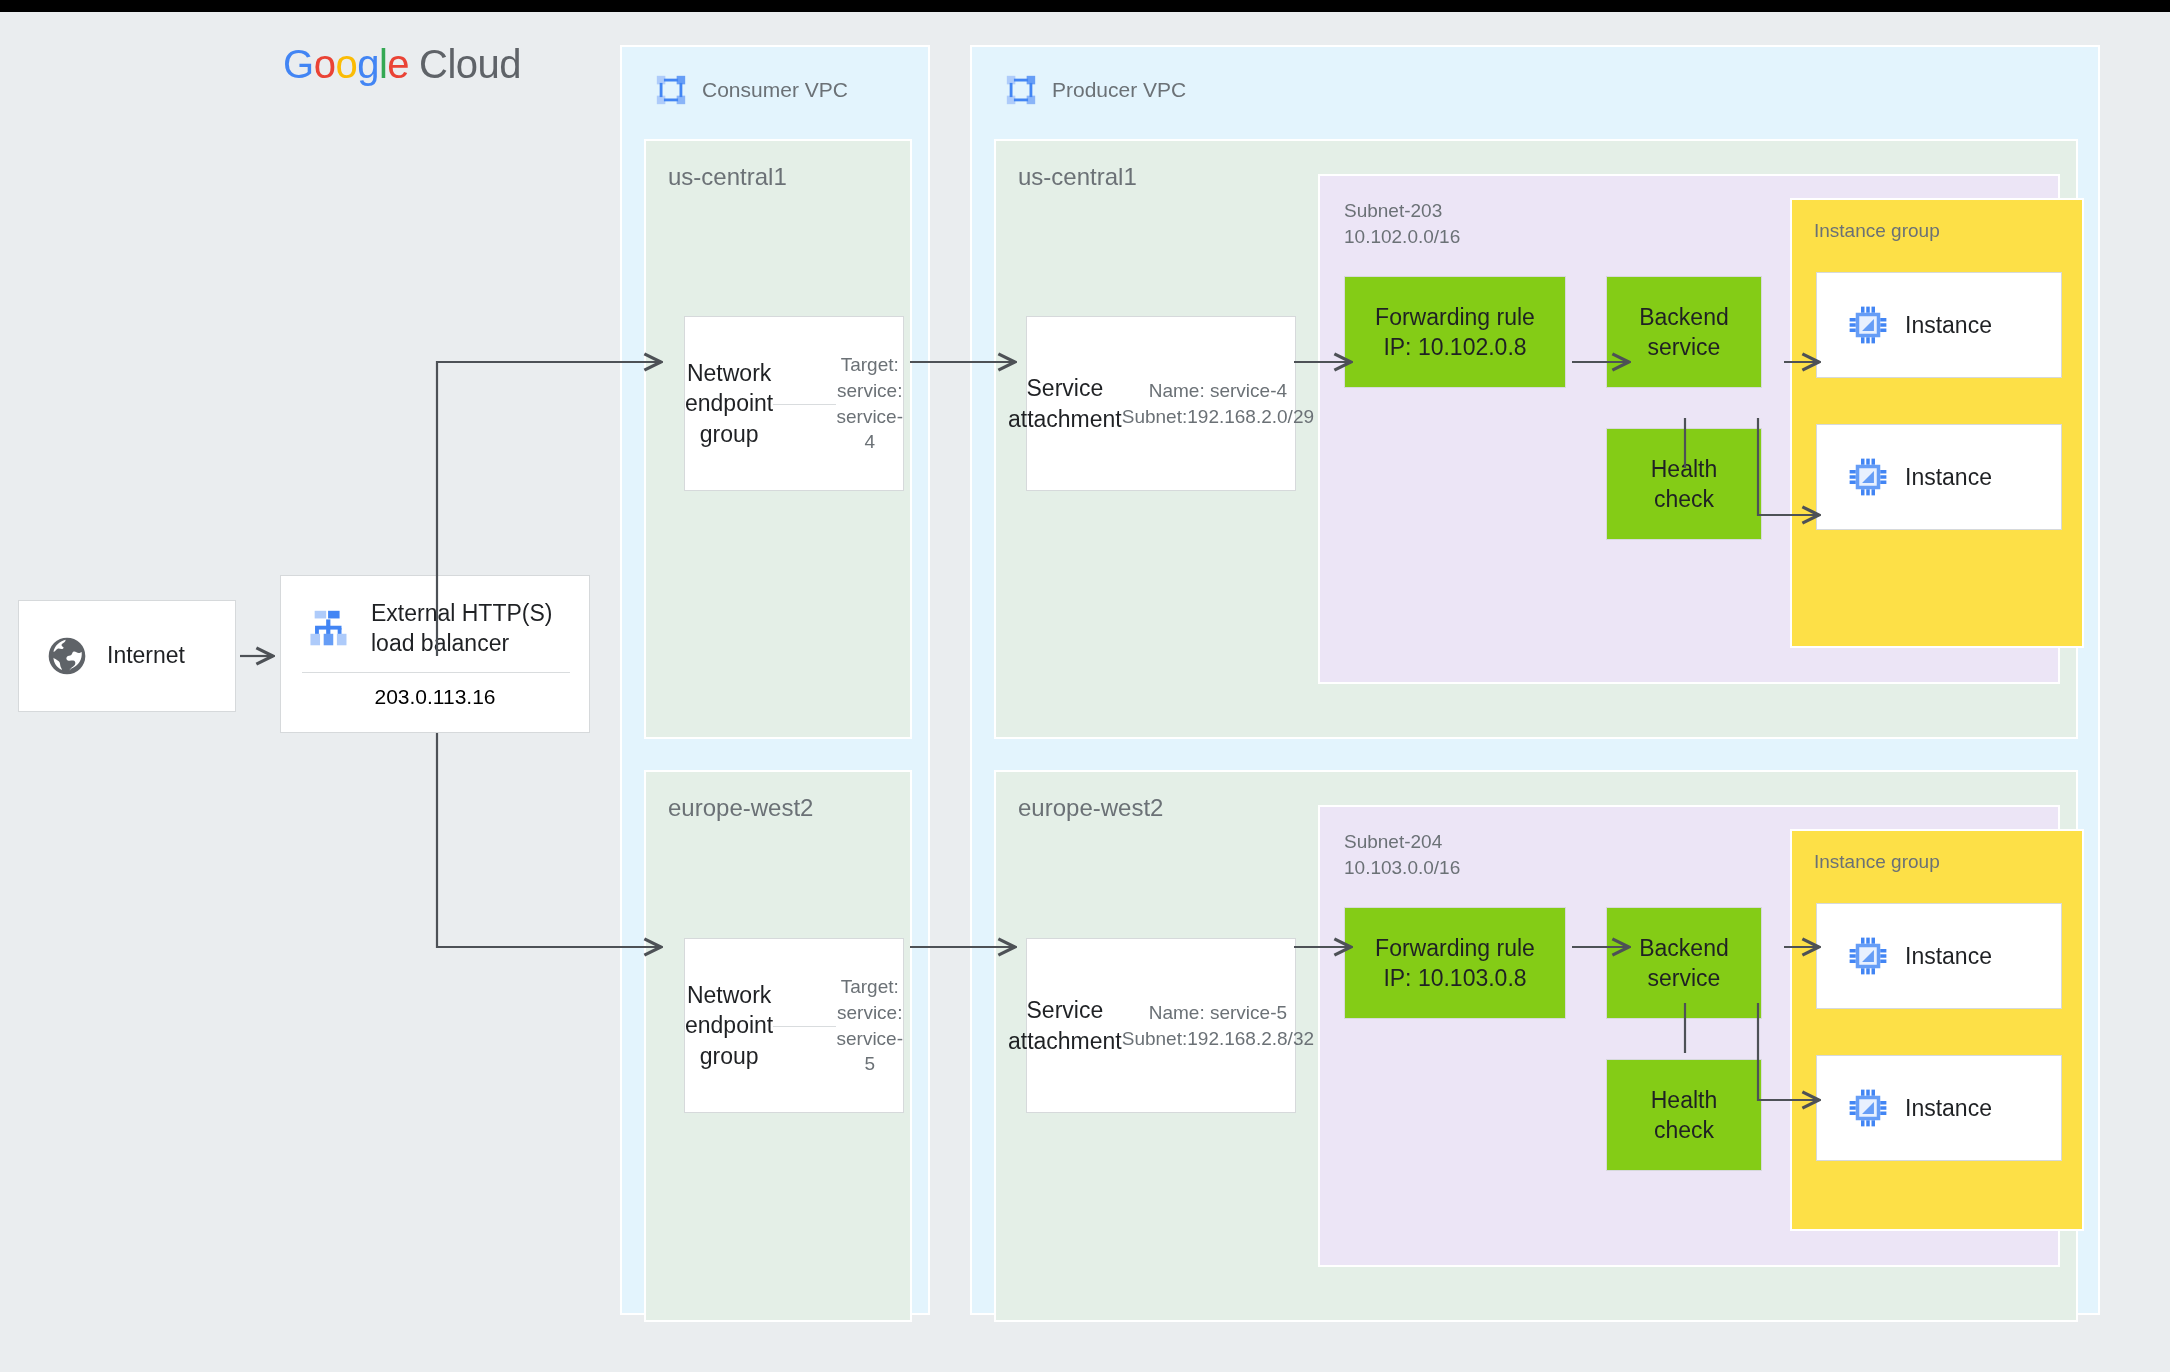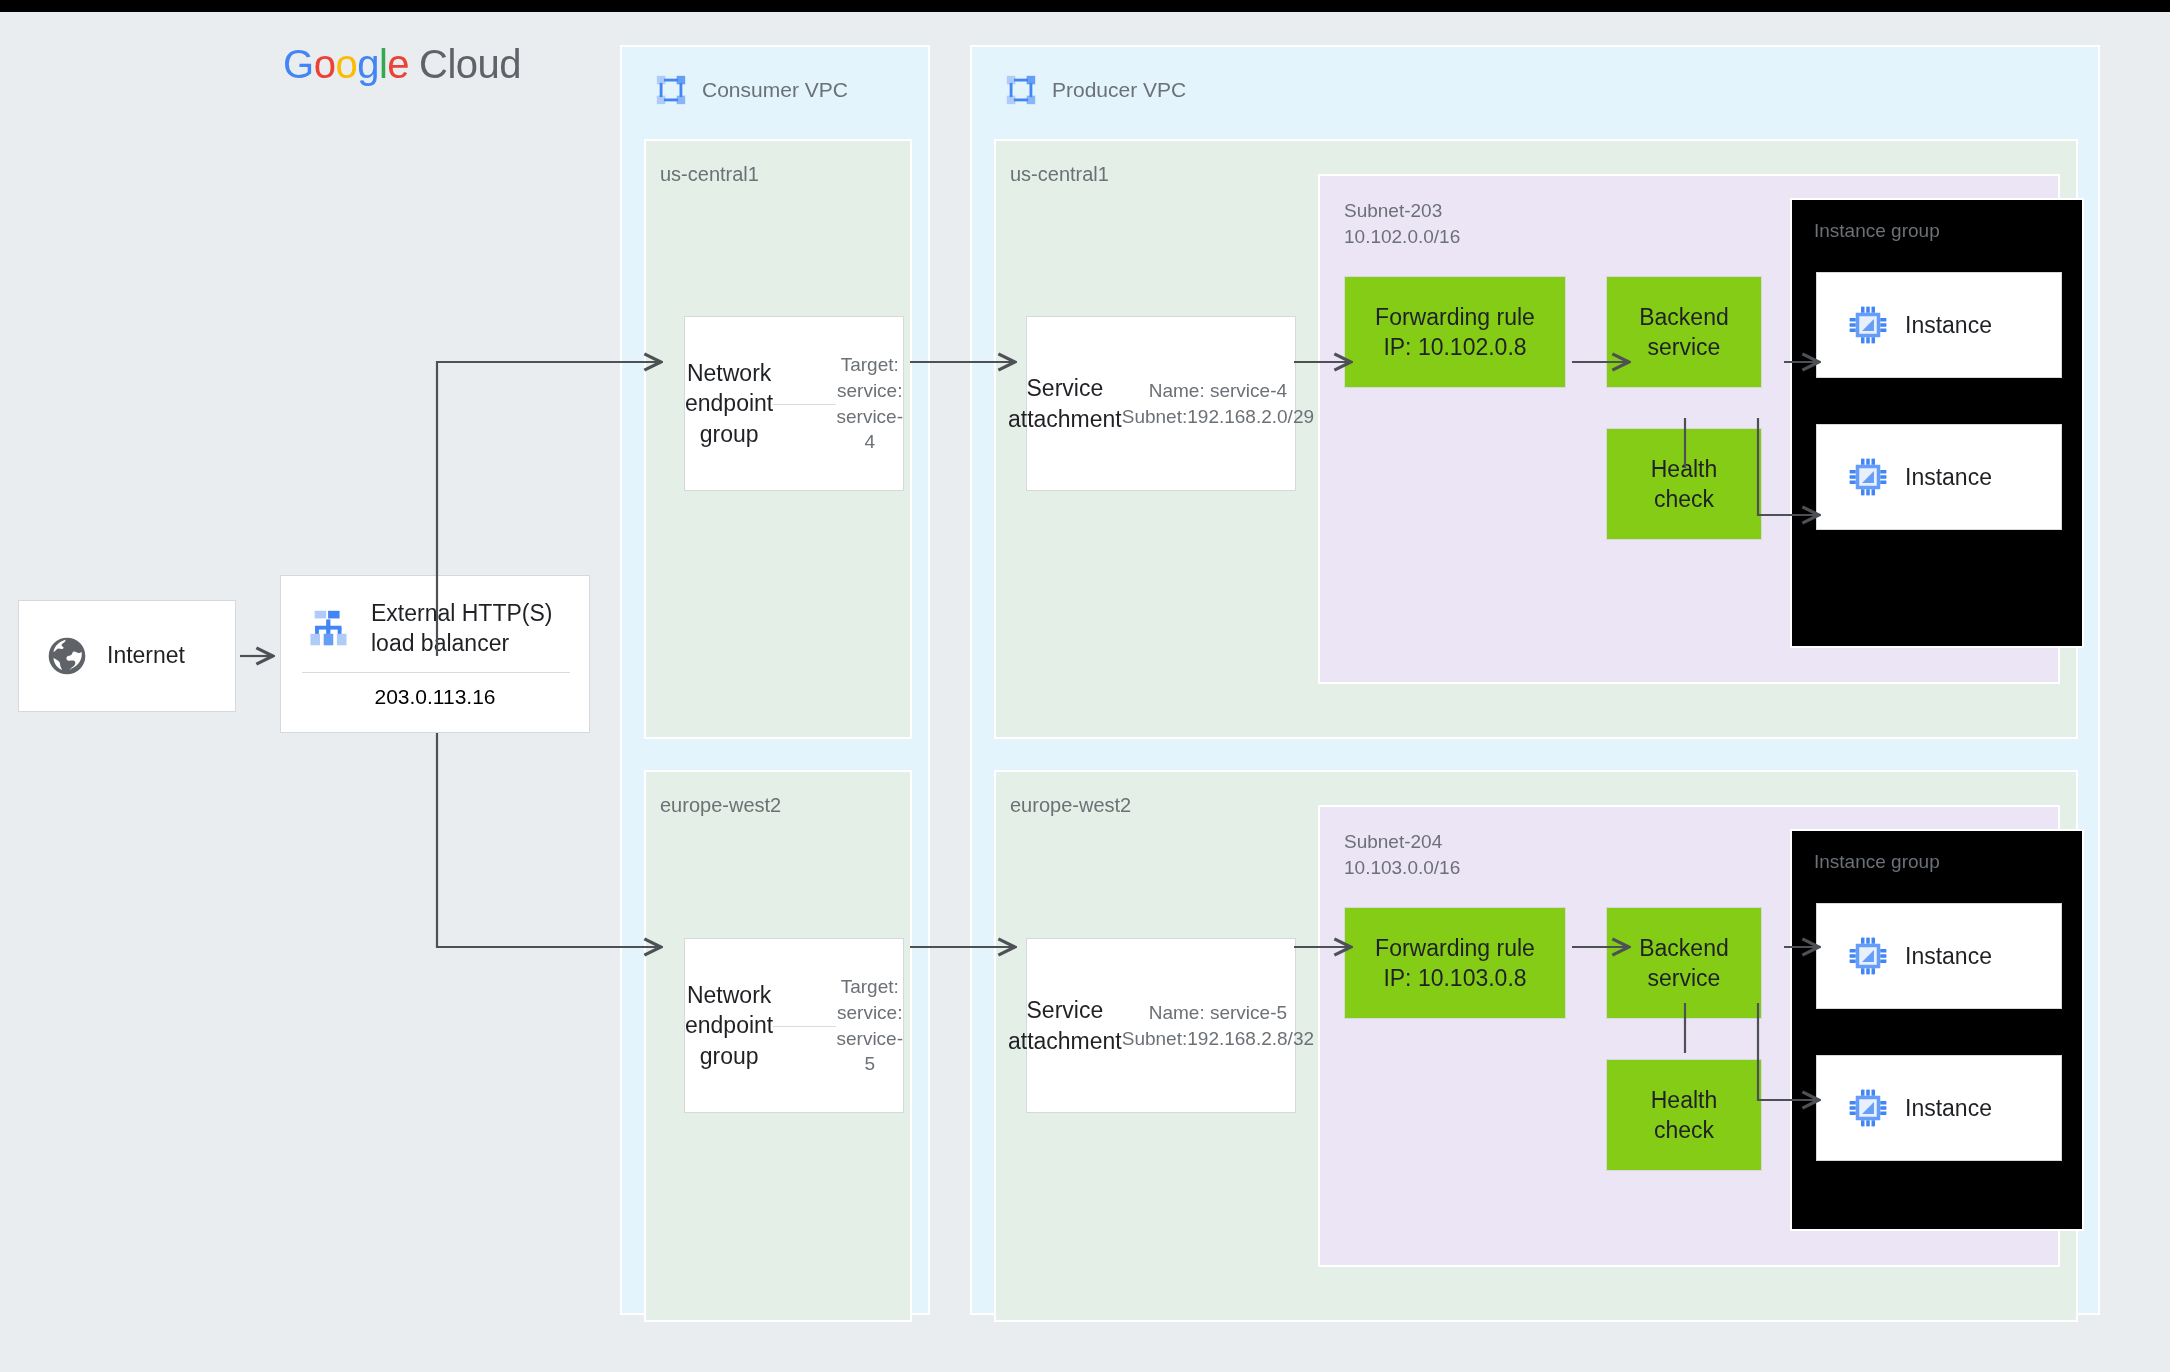--- a/index.html
+++ b/index.html
@@ -20,26 +20,26 @@
   .g1 { color:#4285F4; } .g2 { color:#EA4335; } .g3 { color:#FBBC05; }
   .g4 { color:#4285F4; } .g5 { color:#34A853; } .g6 { color:#EA4335; }
   .gc-cloud { color:#5F6368; margin-left:10px; }
 
   
   .vpc { position:absolute; background:#e3f4fd; border:2px solid #ffffff; }
   .vpc-head { position:absolute; left:32px; top:26px; display:flex; align-items:center; gap:14px; }
   .vpc-title { font-size:21px; color:#6b7176; }
 
   .region { position:absolute; background:#e4efe7; border:2px solid #ffffff; }
-  .region-label { position:absolute; left:14px; top:22px; font-size:20px; color:#6b7176; }
+  .region-label { position:absolute; left:22px; top:22px; font-size:24px; color:#6b7176; }
 
   .subnet { position:absolute; background:#ece5f6; border:2px solid #ffffff; }
   .subnet-label { position:absolute; left:24px; top:22px; font-size:19px; color:#6b7176; line-height:1.35; }
 
-  .igroup { position:absolute; background:#000000; border:2px solid #ffffff; }
+  .igroup { position:absolute; background:#fde047; border:2px solid #ffffff; }
   .igroup-label { position:absolute; left:22px; top:20px; font-size:19px; color:#6b7176; }
 
   
   .card { position:absolute; background:#ffffff; border:1px solid #d6d9db;
           display:flex; flex-direction:row; align-items:center; justify-content:center; }
   .card-title { font-size:23px; color:#1f2124; text-align:center; line-height:1.32; }
   .card-rule { width:78%; height:1px; background:#d9dcde; margin:15px 0 14px 0; }
   .card-sub { font-size:19px; color:#6b7176; text-align:center; line-height:1.35; }
 
   .card-h { position:absolute; background:#ffffff; border:1px solid #d6d9db;

